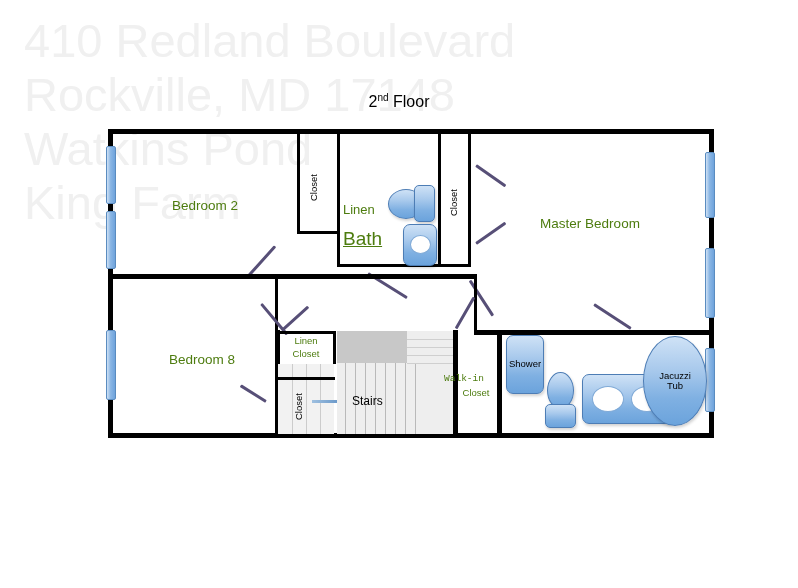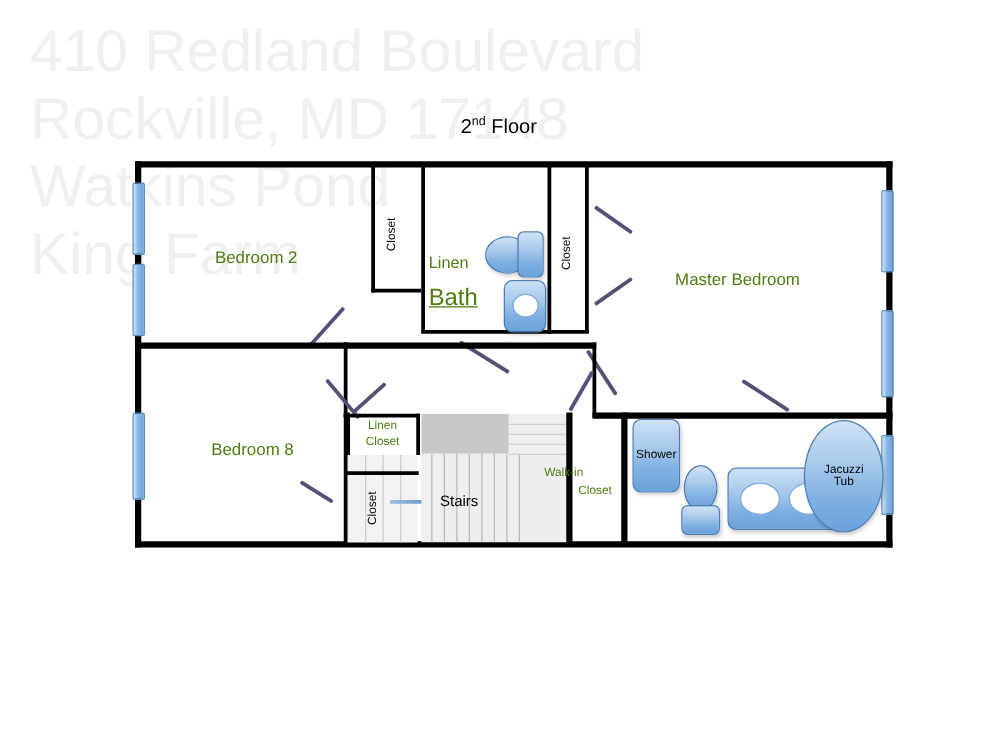--- a/index.html
+++ b/index.html
@@ -178,21 +178,21 @@
 
      <div class="step-h" style="left:70px;top:8px;width:48px;"></div>
      <div class="step-h" style="left:70px;top:16px;width:48px;"></div>
      <div class="step-h" style="left:70px;top:24px;width:48px;"></div>
      <div class="step-h" style="left:70px;top:32px;width:48px;"></div>
   </div>
   <div class="stairs-label" style="left:352px;top:394px;">Stairs</div>
 
   <div class="wall thick-v" style="left:453px;top:330px;height:106px;"></div>
   <div class="wall thick-v" style="left:497px;top:330px;height:106px;"></div>
-  <div class="rlabel sm" style="left:429px;top:374px;width:44px;">Walk-in</div>
+  <div class="rlabel sm" style="left:442px;top:374px;width:44px;font-family:Liberation Mono, monospace;">Walk-in</div>
   <div class="rlabel sm" style="left:454px;top:388px;width:44px;">Closet</div>
   <div class="door" style="left:456px;top:327px;width:36px;transform:rotate(-60deg);"></div>
 
   <div class="window" style="left:705px;top:348px;width:8px;height:62px;"></div>
 
   <div class="fx r6" style="left:506px;top:335px;width:36px;height:57px;">Shower</div>
 
   <div class="fx round" style="left:547px;top:372px;width:25px;height:35px;"></div>
   <div class="fx r4" style="left:545px;top:404px;width:29px;height:22px;"></div>
 

